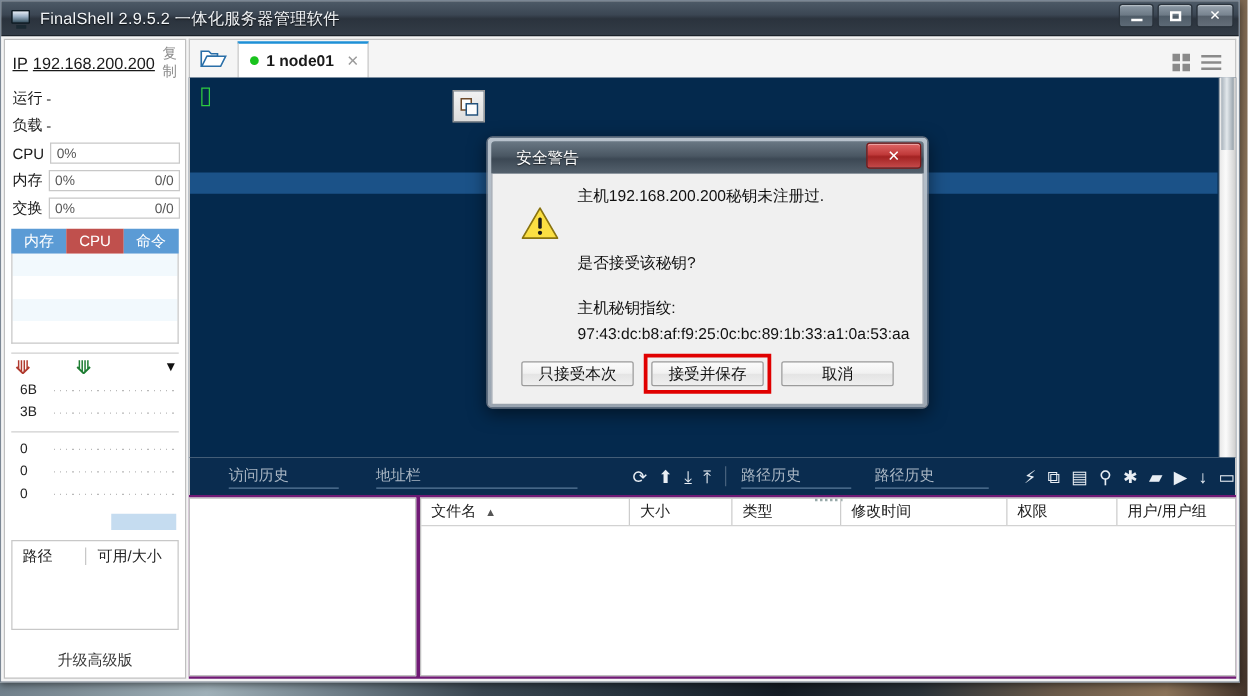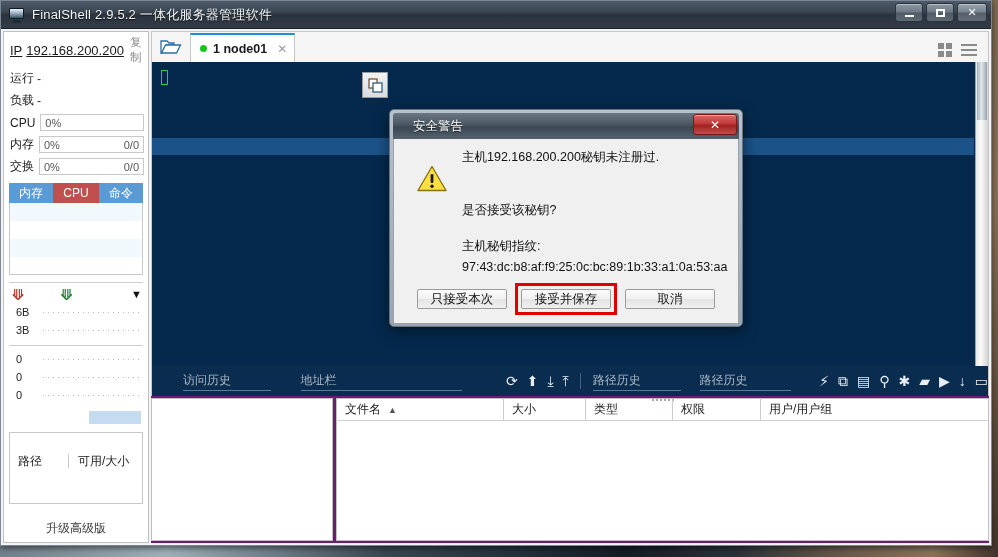--- a/index.html
+++ b/index.html
@@ -99,21 +99,21 @@
   .graph { position:relative; margin:0 5px; }
   .glabel { font-size:11px; color:#222; padding-left:7px; height:18px; line-height:18px;
             position:relative; }
   .glabel .dots { position:absolute; left:34px; right:2px; top:9px; height:1px;
                   background: repeating-linear-gradient(90deg,#b9b9b9 0 1px,transparent 1px 5px); }
   .glabel.blue { color:#2a6099; }
   .sb-sep2 { height:1px; background:#cfcfcf; margin:6px 5px 4px 5px; }
   .graph-fill { position:absolute; left:60%; right:2px; bottom:0; height:13px; background:#c5dcf0; }
   
   #disk-box { margin: 8px 5px 0 5px; border:1px solid #c8c8c8; height:72px; }
-  #disk-head { display:flex; height:24px; align-items:center; font-size:12px;margin-top:16px; }
+  #disk-head { display:flex; height:24px; align-items:center; font-size:12px; }
   #disk-head .c1 { width:58px; padding-left:8px; }
   #disk-head .vdiv { width:1px; height:14px; background:#c8c8c8; }
   #disk-head .c2 { padding-left:9px; }
   #upgrade { text-align:center; font-size:12px; color:#3a3a3a; margin-top:16px; }
   
   #main { flex:1 1 auto; display:flex; flex-direction:column; min-width:0; margin-left:2px; }
   
   #tabbar { height:31px; flex:0 0 31px; background:#f5f5f5;
             border:1px solid #c6c6c6; border-bottom:none;
             display:flex; align-items:flex-end; position:relative; }
@@ -412,20 +412,21 @@
               <i></i>
               <i></i>
           </div>
           <div id="fhead">
             <span class="col" style="width:166px">
               <span>文件名</span>
               <span class="sort-caret">▲</span>
             </span>
             <span class="col" style="width:82px">大小</span>
             <span class="col" style="width:87px">类型</span>
+            <span class="col" style="width:133px">修改时间</span>
             <span class="col" style="width:88px">权限</span>
             <span class="col" style="flex:1 1 auto">用户/用户组</span>
           </div>
         </div>
       </div>
 
     </div>
   </div>
 
   <div id="dialog">

